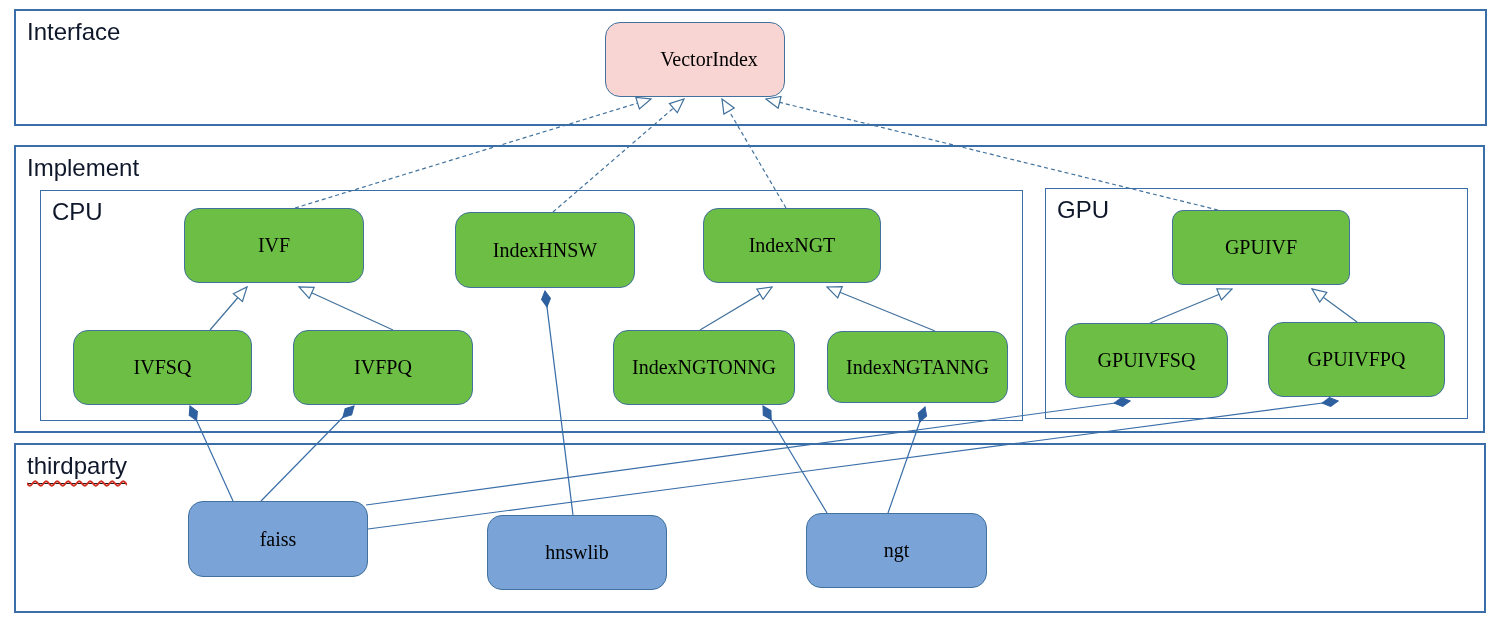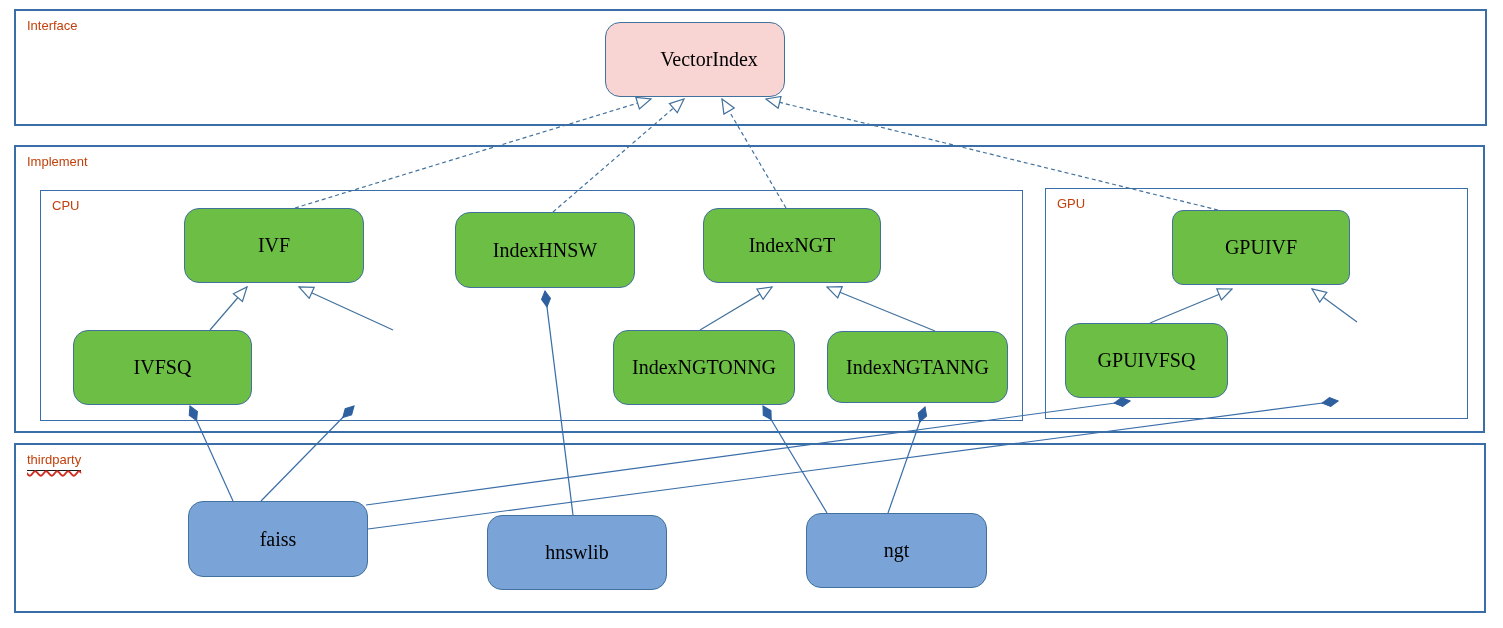--- a/index.html
+++ b/index.html
@@ -22,22 +22,22 @@
     position:absolute;
     border:2px solid var(--container-border);
     background:transparent;
     box-sizing:border-box;
   }
   .container.thin{border-width:1.5px;}
   .clabel{
     position:absolute;
     top:7px;left:11px;
     font-family:"Liberation Sans", sans-serif;
-    font-size:13px;
-    color:#c2410c;
+    font-size:24px;
+    color:#0f172a;
     line-height:1.2;
   }
   .clabel.squiggle{
     border-bottom:1.5px solid #1a1a1a;
     text-decoration:underline wavy #cf2e23 1.5px;
     text-underline-offset:6px;
     padding-bottom:2px;
   }
   svg.edges{
     position:absolute;left:0;top:0;
@@ -147,31 +147,37 @@
     </div>
   <div class="node green" id="n-indexhnsw">
       <span>IndexHNSW</span>
     </div>
   <div class="node green" id="n-indexngt">
       <span>IndexNGT</span>
     </div>
   <div class="node green" id="n-ivfsq">
       <span>IVFSQ</span>
     </div>
+  <div class="node green" id="n-ivfpq">
+      <span>IVFPQ</span>
+    </div>
   <div class="node green" id="n-indexngtonng">
       <span>IndexNGTONNG</span>
     </div>
   <div class="node green" id="n-indexngtanng">
       <span>IndexNGTANNG</span>
     </div>
   <div class="node green" id="n-gpuivf">
       <span>GPUIVF</span>
     </div>
   <div class="node green" id="n-gpuivfsq">
       <span>GPUIVFSQ</span>
+    </div>
+  <div class="node green" id="n-gpuivfpq">
+      <span>GPUIVFPQ</span>
     </div>
   <div class="node blue" id="n-faiss">
       <span>faiss</span>
     </div>
   <div class="node blue" id="n-hnswlib">
       <span>hnswlib</span>
     </div>
   <div class="node blue" id="n-ngt">
       <span>ngt</span>
     </div>

